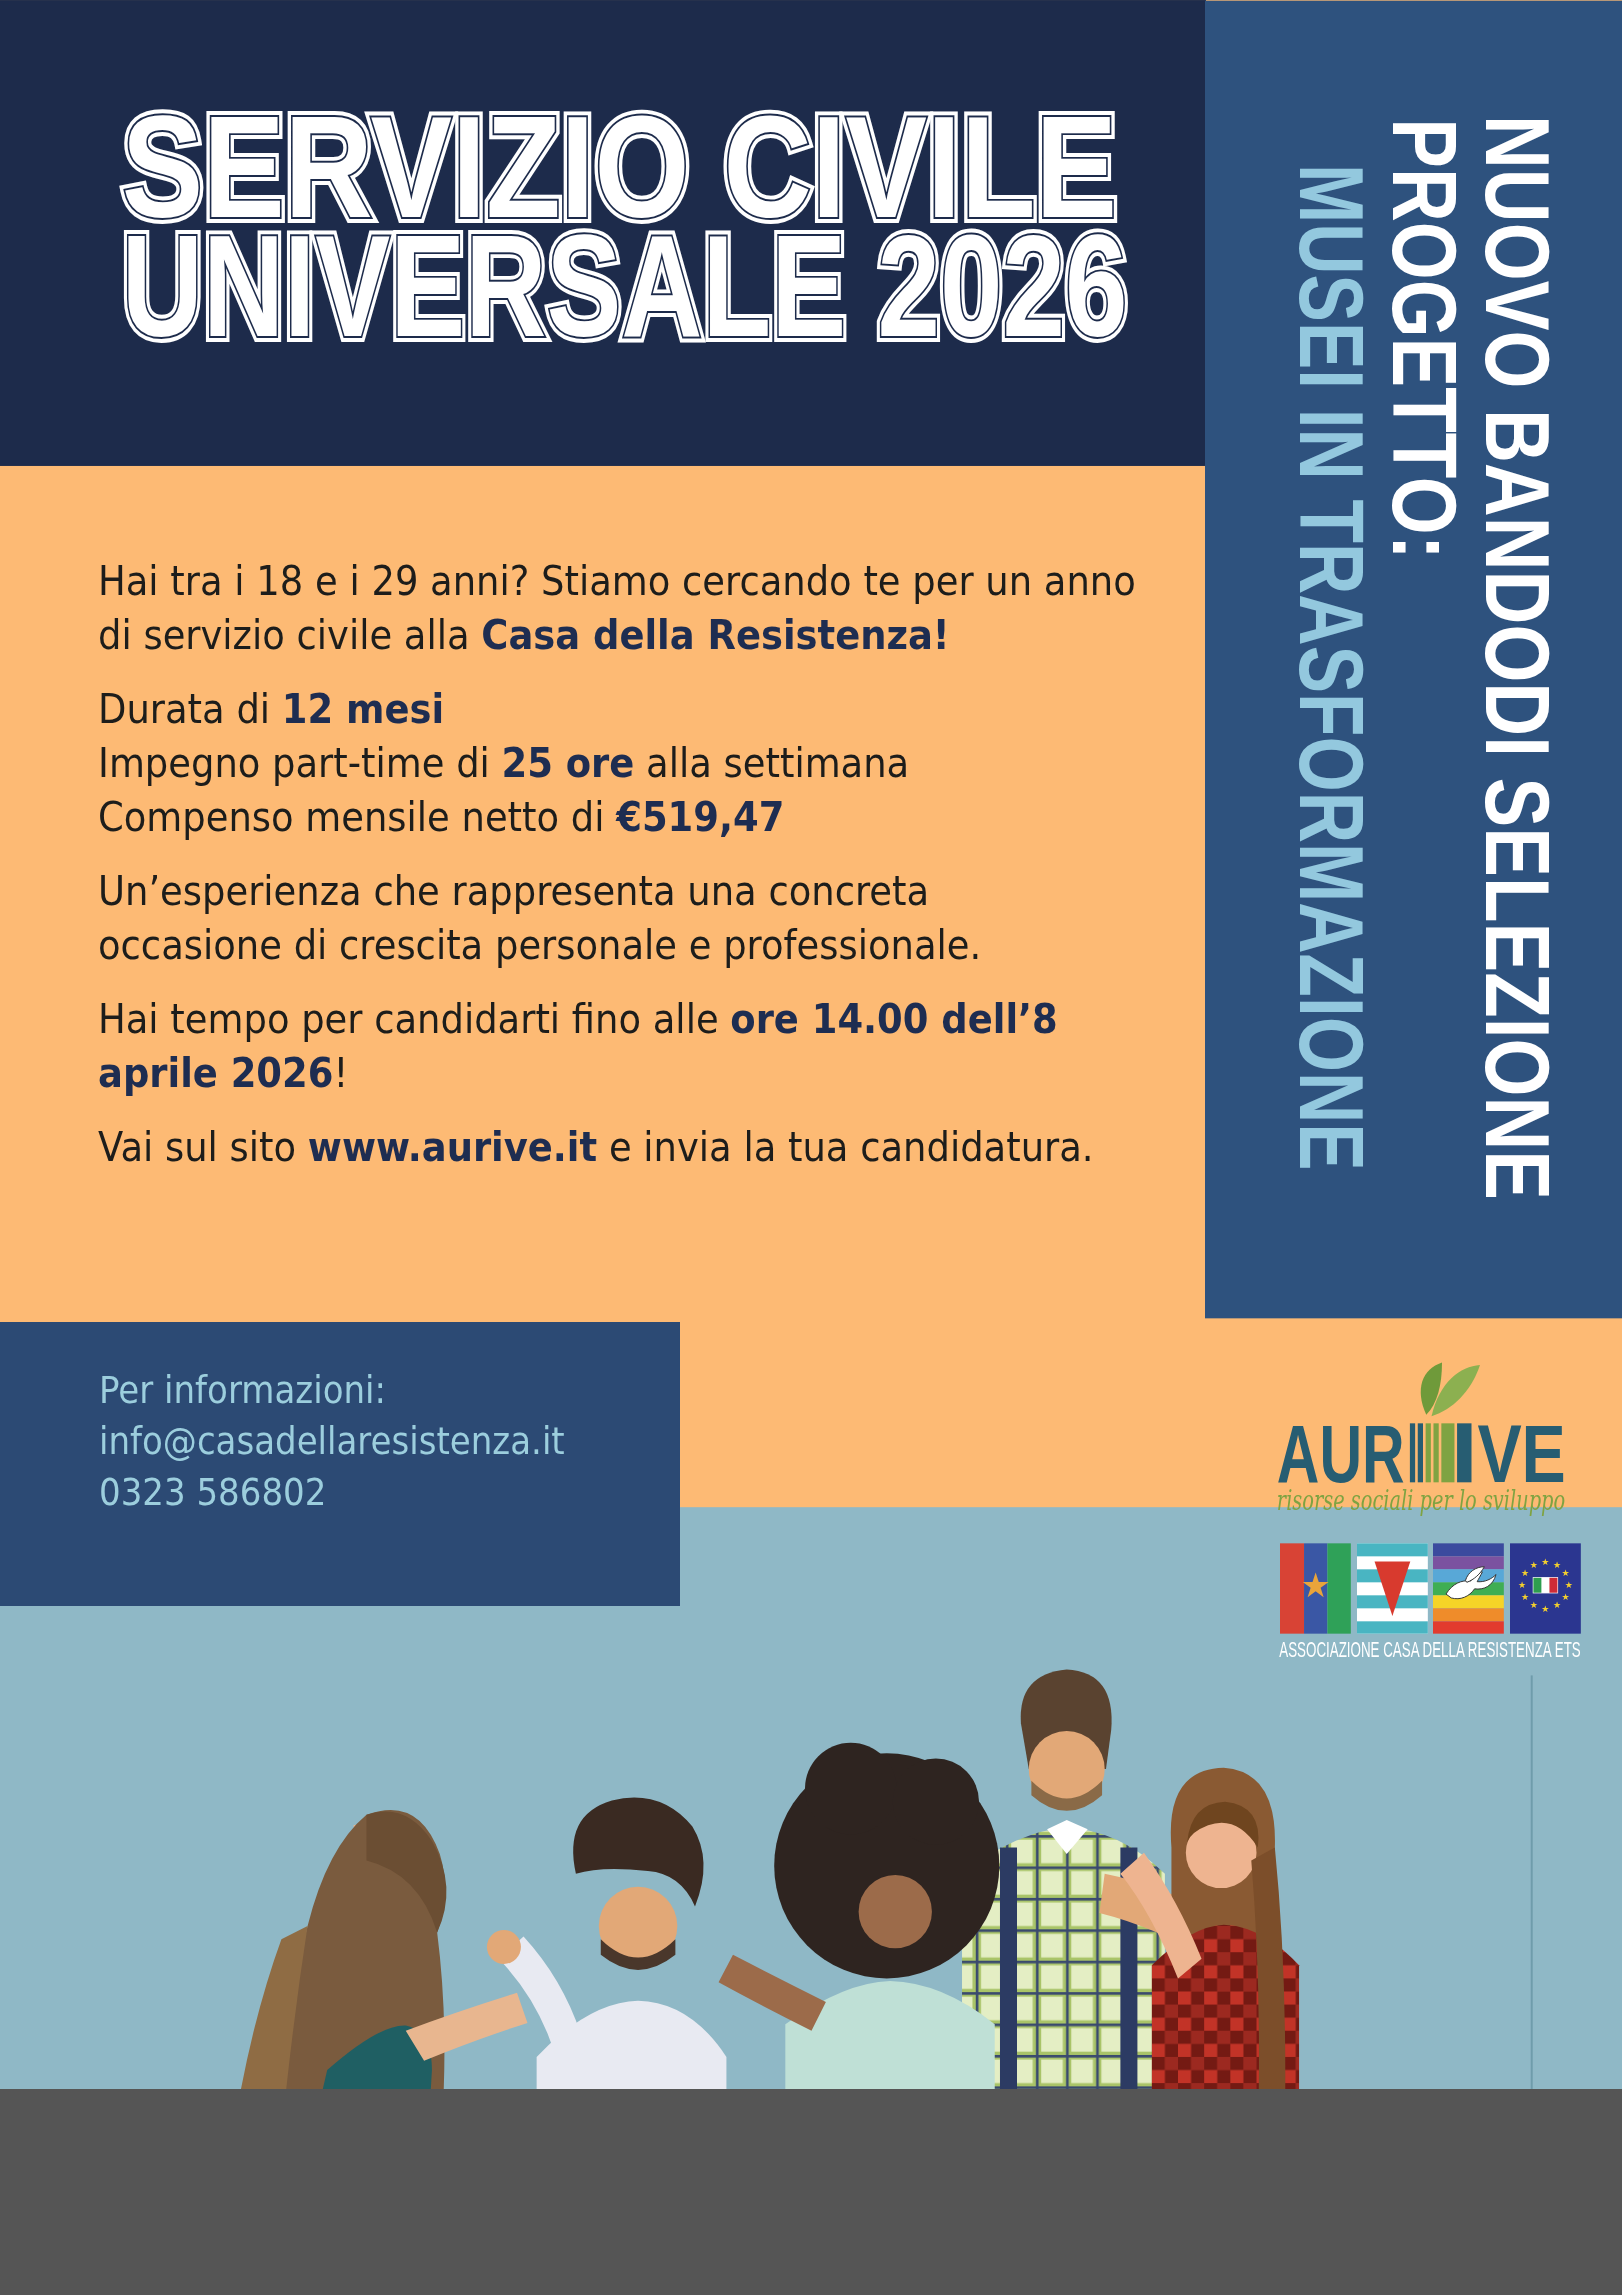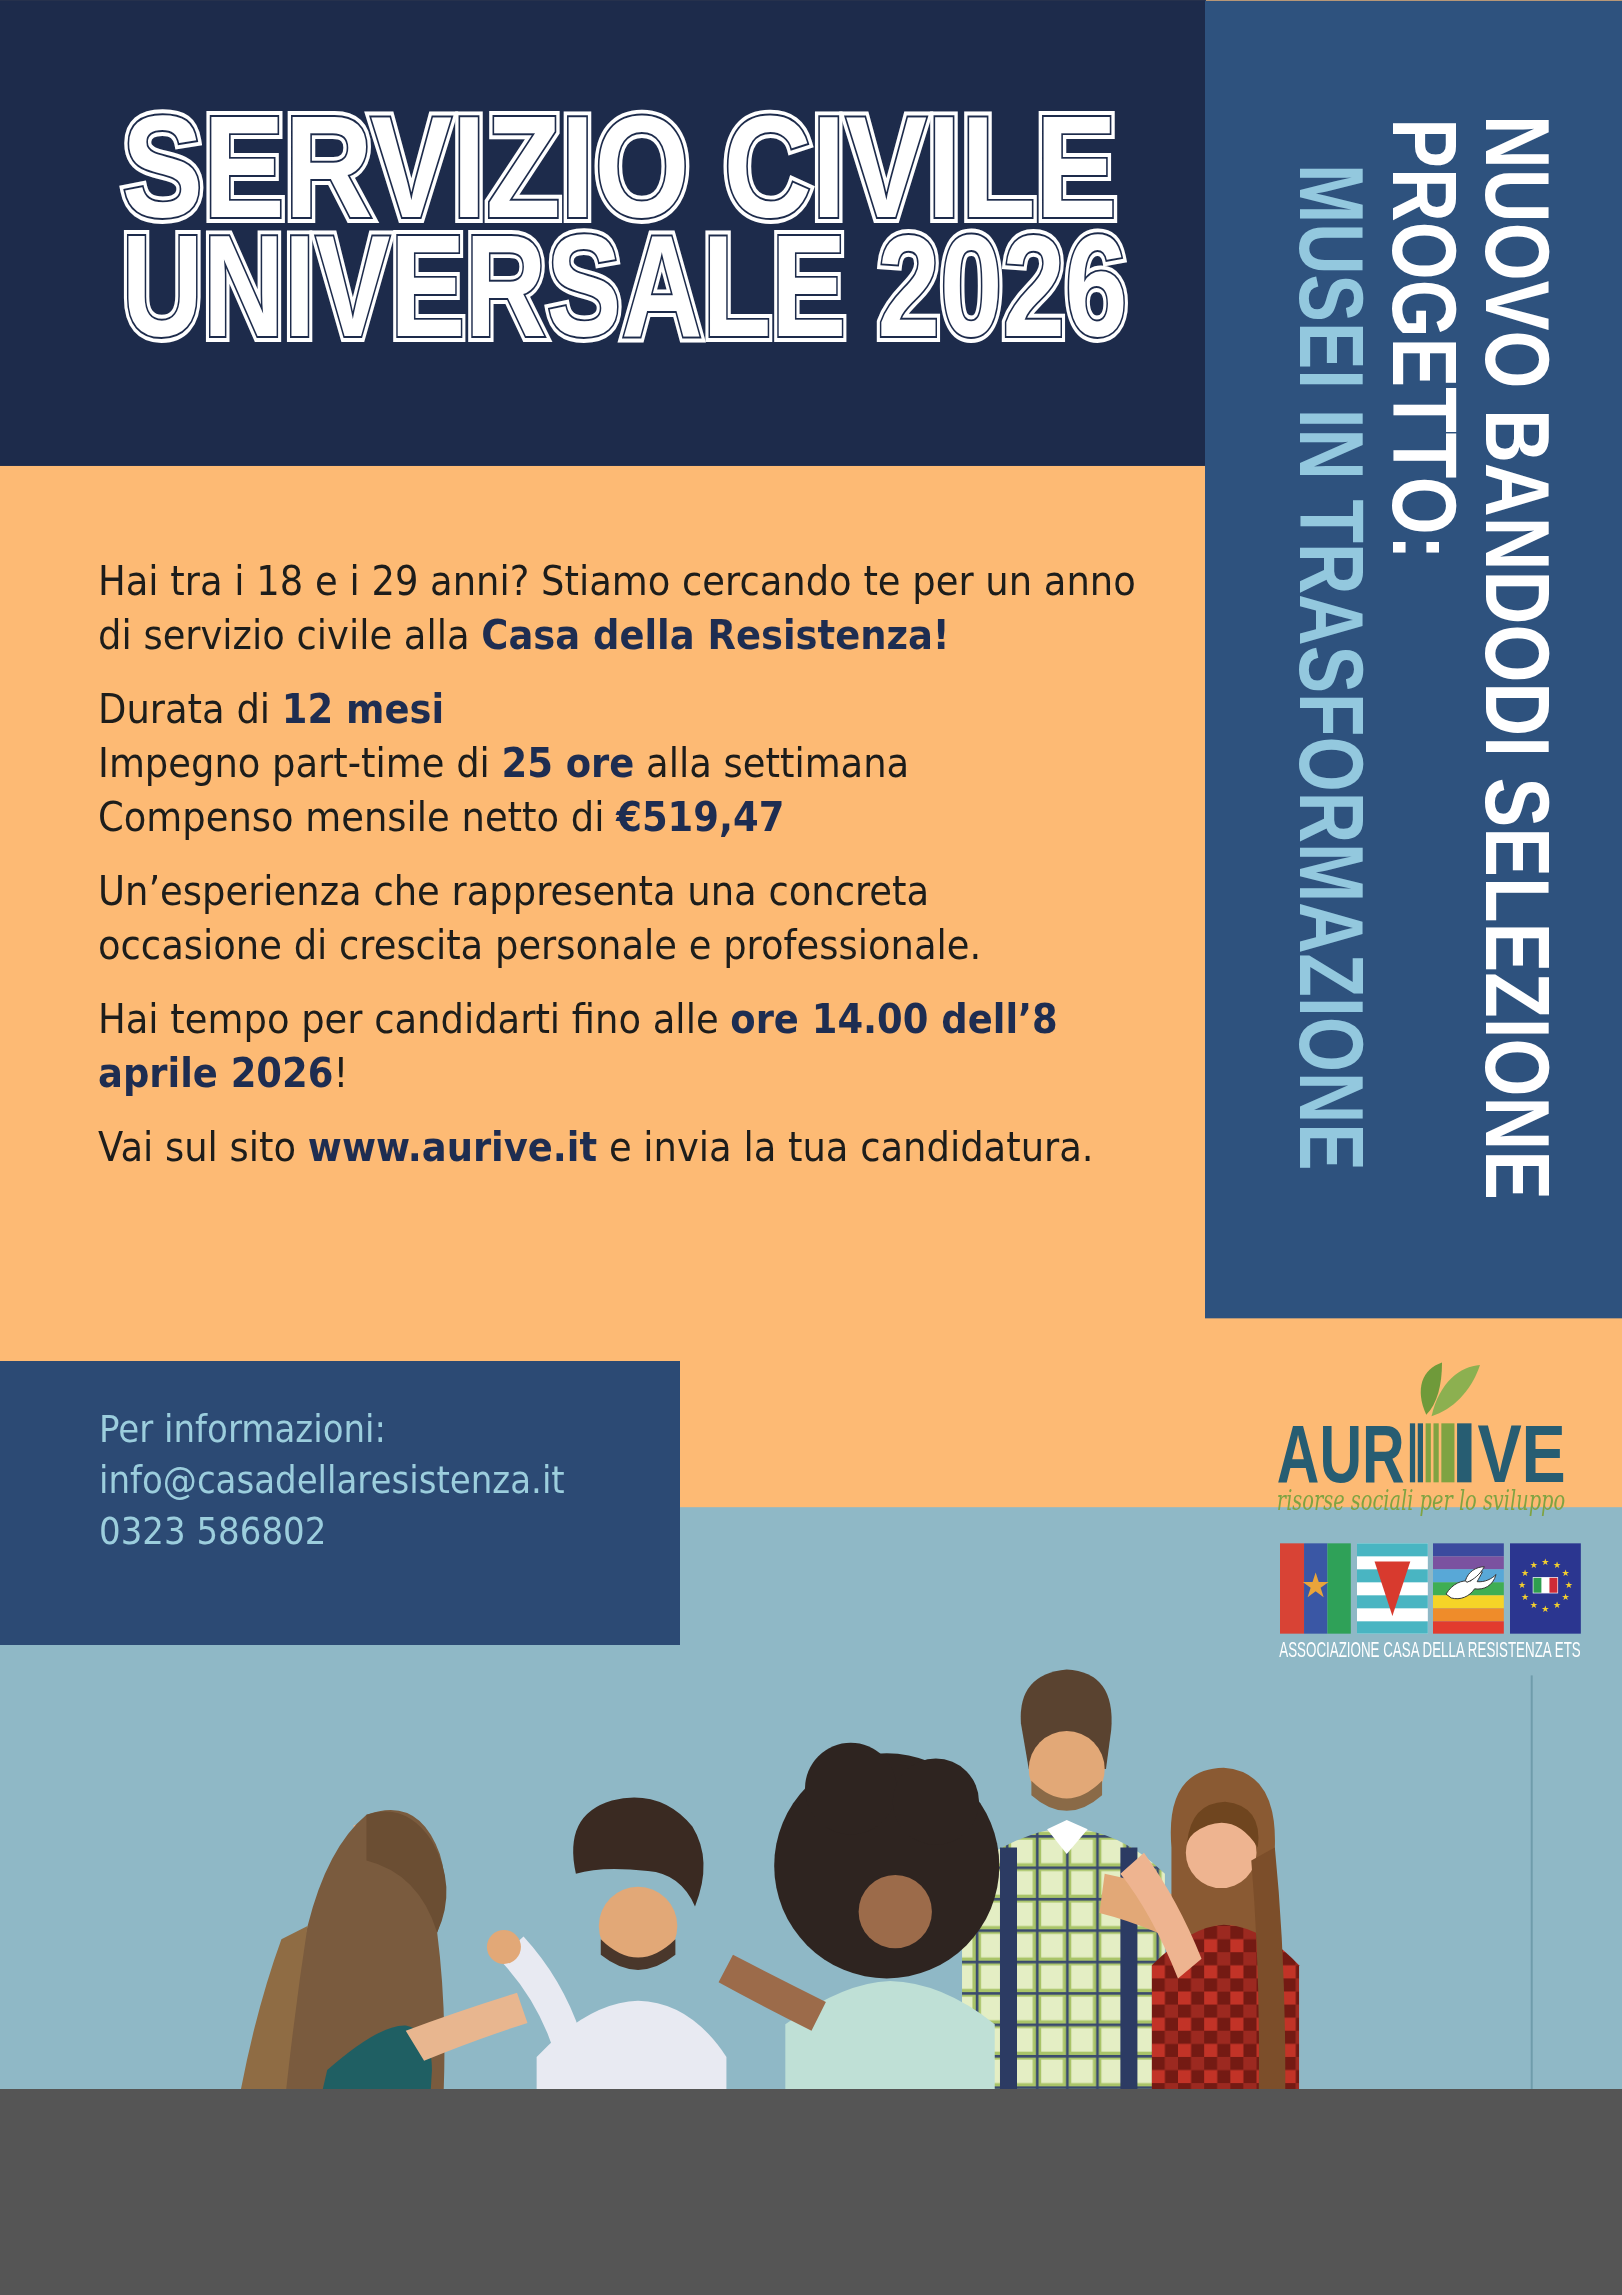--- a/index.html
+++ b/index.html
@@ -10,21 +10,21 @@
   .header-svg{left:0;top:0;}
   
   .banner-svg{left:1205px;top:0;}
   
   .body-text{left:98px;top:554px;width:1152px;transform:scaleX(0.9);transform-origin:left top;
              font-size:41px;line-height:54px;color:#1d1d1b;z-index:3;}
   .body-text .para{margin:0 0 20px 0;}
   .body-text .line{white-space:nowrap;}
   .body-text .seg-b{font-weight:700;color:#1e2d51;}
   
-  .contact-block{left:0;top:1322px;width:680px;height:284px;background:#2c4a74;z-index:4;margin-top:39px;}
+  .contact-block{left:0;top:1322px;width:680px;height:284px;background:#2c4a74;z-index:4;}
   .contact-text{position:absolute;left:99px;top:43px;font-size:37px;line-height:51px;
                 color:#9ccedd;transform:scaleX(0.92);transform-origin:left top;white-space:nowrap;}
   
   .photo-svg{left:0;top:1507px;z-index:1;}
   
   .logo-svg{left:1269px;top:1361px;z-index:4;}
   
   .flags-row{left:1280px;top:1543px;width:301px;height:91px;display:flex;gap:5.9px;z-index:5;}
   .caption-svg{left:1276px;top:1636px;z-index:5;}
 </style>

